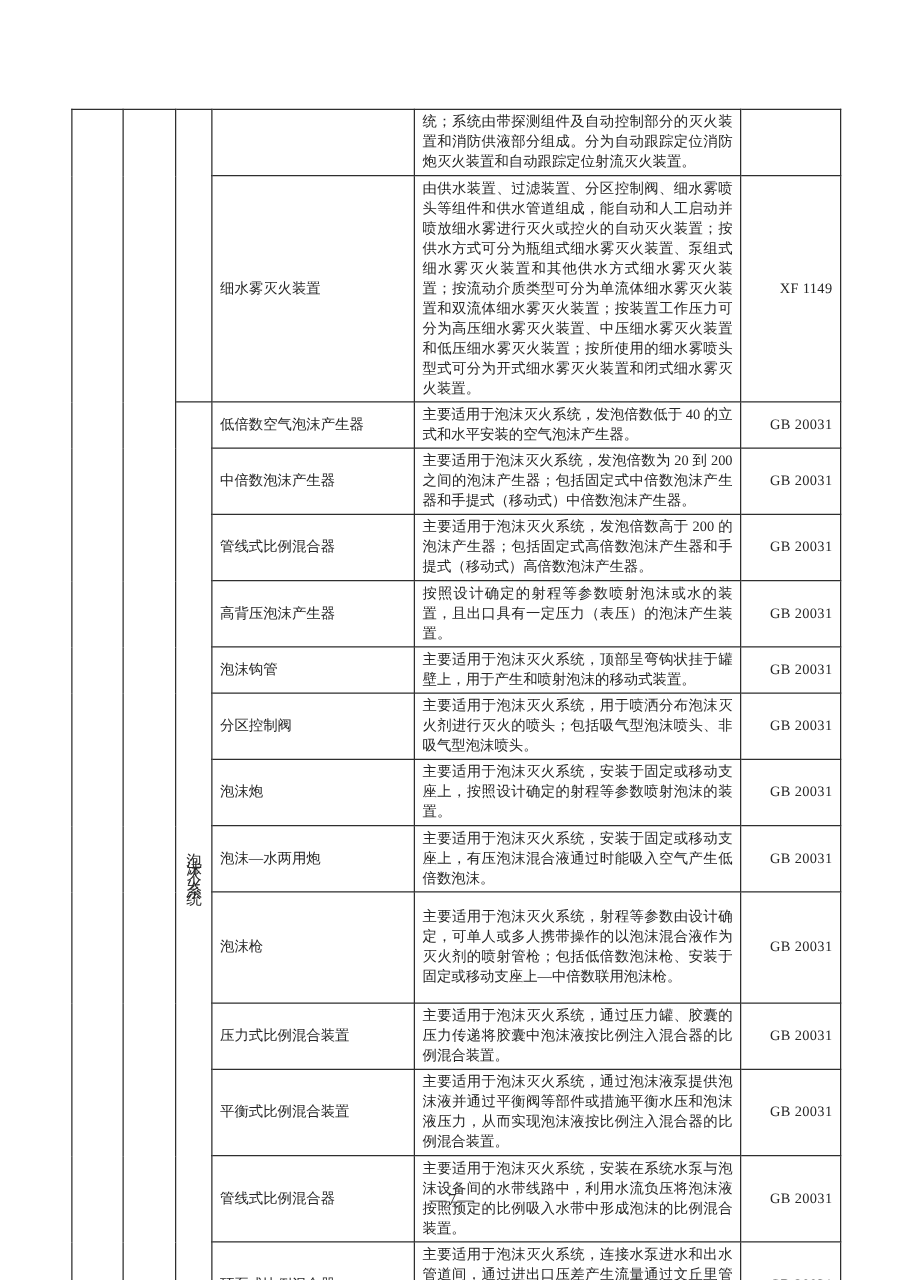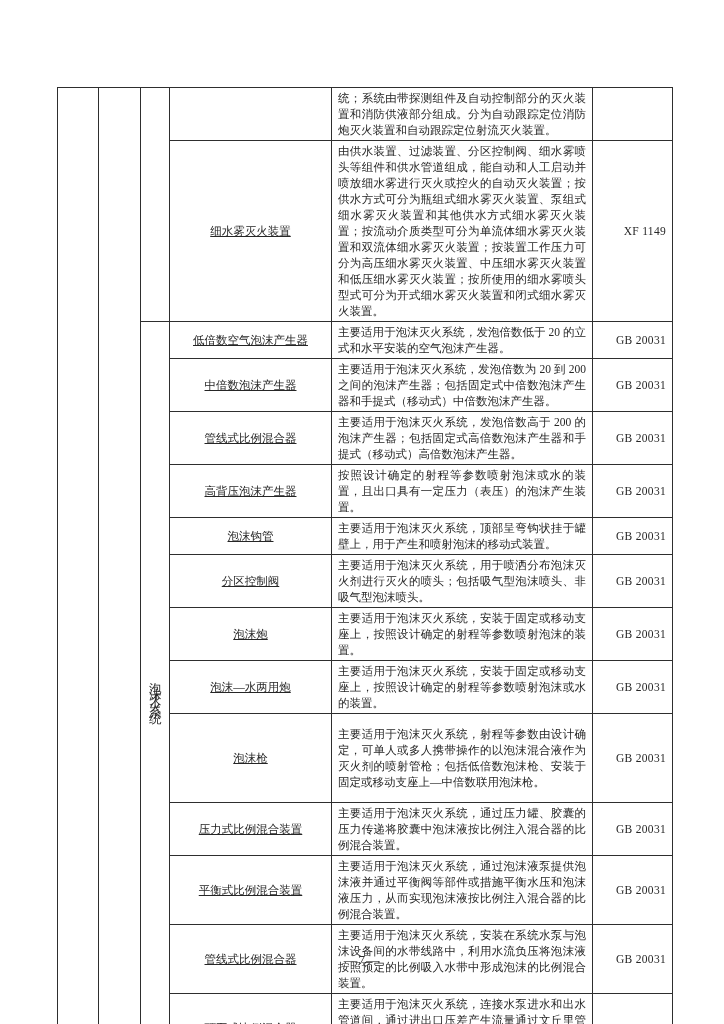--- a/index.html
+++ b/index.html
@@ -23,24 +23,23 @@
   }
   table.doc-table td {
     border: 1px solid #2e2e2e;
     vertical-align: middle;
     padding: 2px 6px;
     font-size: 11.5px;
     line-height: 16px;
     word-break: break-all;
   }
   td.cell-name {
-    text-align: center;
+    text-align: left;
     font-size: 12px;
     padding: 2px 4px;
-    text-decoration: underline;
   }
   td.cell-desc {
     text-align: justify;
     text-align-last: left;
     padding: 2px 7px;
   }
   td.cell-std {
     text-align: right;
     font-size: 11.5px;
     letter-spacing: 0.3px;
@@ -98,21 +97,21 @@
       <tr>
         <td class="cell-name">细水雾灭火装置</td>
         <td class="cell-desc">由供水装置、过滤装置、分区控制阀、细水雾喷头等组件和供水管道组成，能自动和人工启动并喷放细水雾进行灭火或控火的自动灭火装置；按供水方式可分为瓶组式细水雾灭火装置、泵组式细水雾灭火装置和其他供水方式细水雾灭火装置；按流动介质类型可分为单流体细水雾灭火装置和双流体细水雾灭火装置；按装置工作压力可分为高压细水雾灭火装置、中压细水雾灭火装置和低压细水雾灭火装置；按所使用的细水雾喷头型式可分为开式细水雾灭火装置和闭式细水雾灭火装置。</td>
         <td class="cell-std">XF 1149</td>
       </tr>
       <tr>
         <td class="cell-section" rowspan="13">
           <span class="section-label">泡沫灭火系统</span>
         </td>
         <td class="cell-name">低倍数空气泡沫产生器</td>
-        <td class="cell-desc">主要适用于泡沫灭火系统，发泡倍数低于 20 的立式和水平安装的空气泡沫产生器。</td>
+        <td class="cell-desc">主要适用于泡沫灭火系统，发泡倍数低于 40 的立式和水平安装的空气泡沫产生器。</td>
         <td class="cell-std">GB 20031</td>
       </tr>
       <tr>
         <td class="cell-name">中倍数泡沫产生器</td>
         <td class="cell-desc">主要适用于泡沫灭火系统，发泡倍数为 20 到 200 之间的泡沫产生器；包括固定式中倍数泡沫产生器和手提式（移动式）中倍数泡沫产生器。</td>
         <td class="cell-std">GB 20031</td>
       </tr>
       <tr>
         <td class="cell-name">管线式比例混合器</td>
         <td class="cell-desc">主要适用于泡沫灭火系统，发泡倍数高于 200 的泡沫产生器；包括固定式高倍数泡沫产生器和手提式（移动式）高倍数泡沫产生器。</td>
@@ -133,21 +132,21 @@
         <td class="cell-desc">主要适用于泡沫灭火系统，用于喷洒分布泡沫灭火剂进行灭火的喷头；包括吸气型泡沫喷头、非吸气型泡沫喷头。</td>
         <td class="cell-std">GB 20031</td>
       </tr>
       <tr>
         <td class="cell-name">泡沫炮</td>
         <td class="cell-desc">主要适用于泡沫灭火系统，安装于固定或移动支座上，按照设计确定的射程等参数喷射泡沫的装置。</td>
         <td class="cell-std">GB 20031</td>
       </tr>
       <tr>
         <td class="cell-name">泡沫—水两用炮</td>
-        <td class="cell-desc">主要适用于泡沫灭火系统，安装于固定或移动支座上，按照设计确定的射程等参数喷射泡沫或水的装置。</td>
+        <td class="cell-desc">主要适用于泡沫灭火系统，安装于固定或移动支座上，有压泡沫混合液通过时能吸入空气产生低倍数泡沫。</td>
         <td class="cell-std">GB 20031</td>
       </tr>
       <tr class="row-tall">
         <td class="cell-name">泡沫枪</td>
         <td class="cell-desc">主要适用于泡沫灭火系统，射程等参数由设计确定，可单人或多人携带操作的以泡沫混合液作为灭火剂的喷射管枪；包括低倍数泡沫枪、安装于固定或移动支座上—中倍数联用泡沫枪。</td>
         <td class="cell-std">GB 20031</td>
       </tr>
       <tr>
         <td class="cell-name">压力式比例混合装置</td>
         <td class="cell-desc">主要适用于泡沫灭火系统，通过压力罐、胶囊的压力传递将胶囊中泡沫液按比例注入混合器的比例混合装置。</td>

